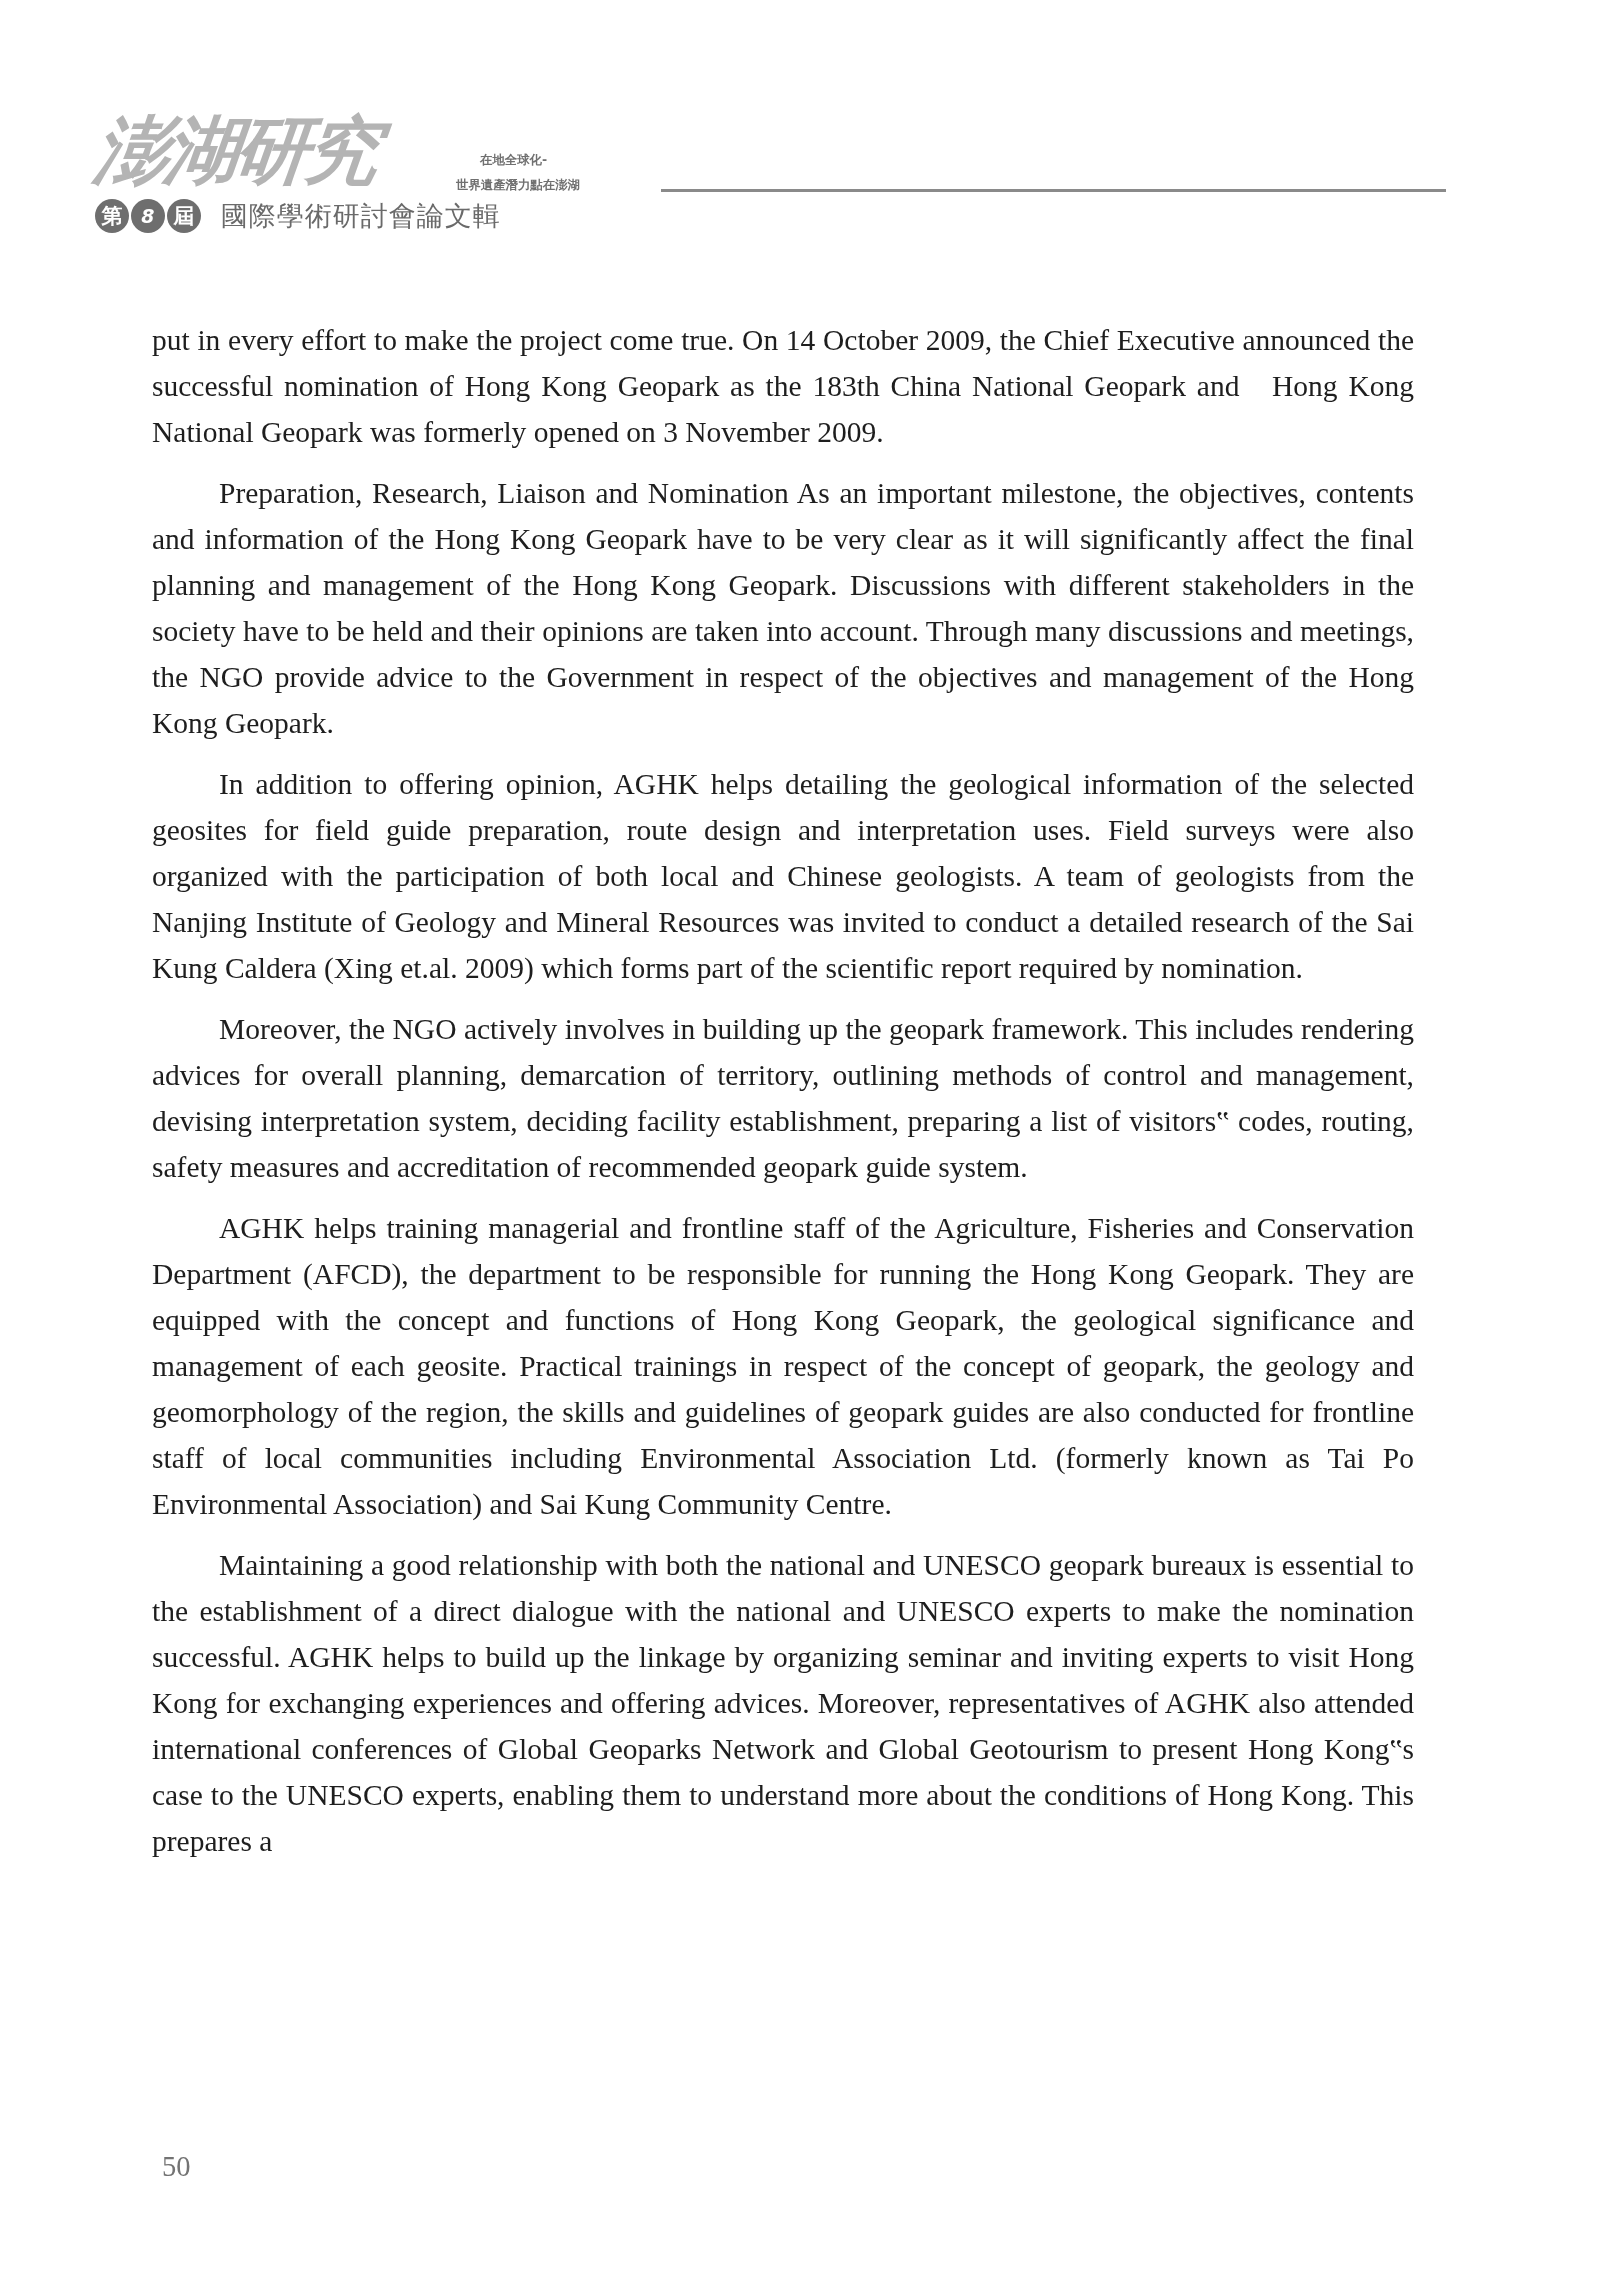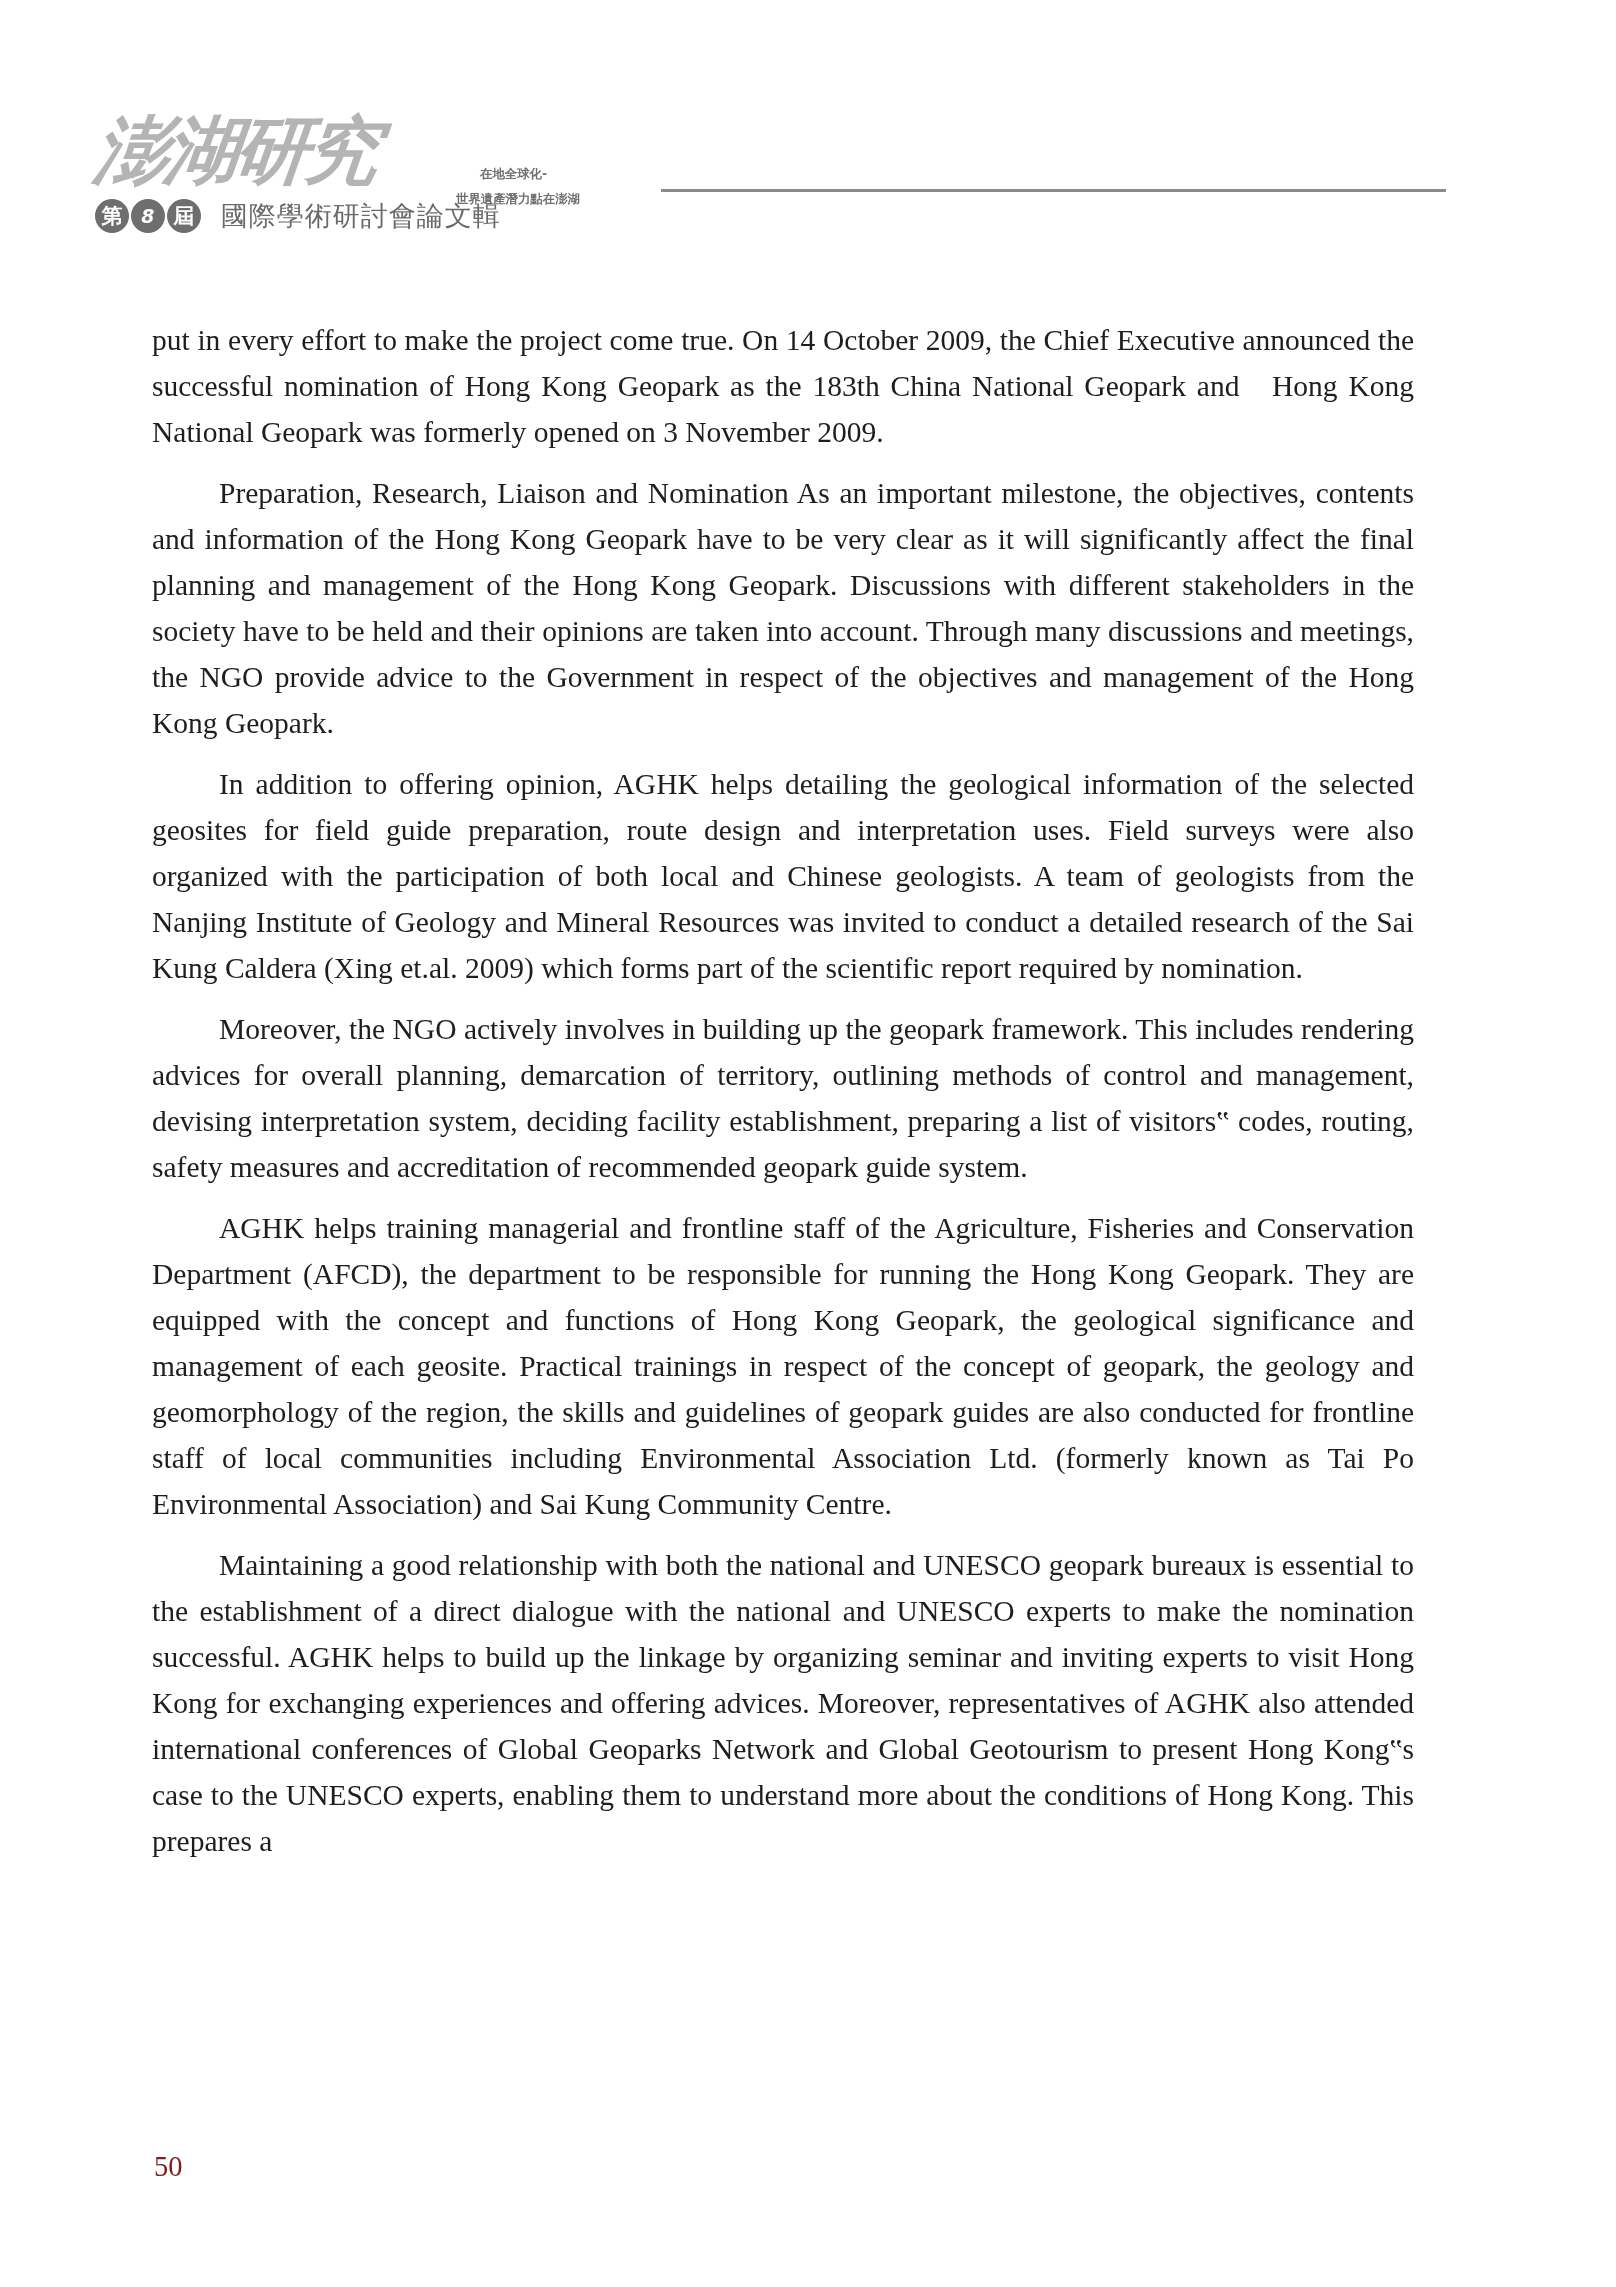--- a/index.html
+++ b/index.html
@@ -3,27 +3,27 @@
 <meta charset="utf-8">
 <style>
   html, body { margin:0; padding:0; background:#ffffff; }
   body { width:1617px; height:2287px; position:relative; overflow:hidden; color:#1e1e1e; }
   .header { position:absolute; left:95px; top:107px; width:1351px; height:133px; }
   .logo-title { position:absolute; left:0; top:0; font-family:"DejaVu Serif", serif; font-size:74px; font-weight:bold; font-style:italic; color:#b4b4b4; letter-spacing:-3.8px; line-height:86px; transform:skewX(-6deg); }
   .logo-sub { position:absolute; left:0; top:91px; display:flex; align-items:center; gap:1.9px; }
   .badge { width:34px; height:34px; border-radius:50%; background:#6e6e6e; color:#ffffff; font-family:"DejaVu Sans", sans-serif; font-size:21px; font-weight:bold; display:flex; align-items:center; justify-content:center; }
   .badge.num { font-style:italic; font-size:19px; }
   .logo-sub-text { margin-left:18px; font-family:"DejaVu Sans", sans-serif; font-size:27px; color:#6a6a6a; letter-spacing:1px; }
-  .theme { position:absolute; left:361px; top:54px; font-family:"DejaVu Sans", sans-serif; font-size:12.4px; color:#707070; font-weight:bold; line-height:25px; }
+  .theme { position:absolute; left:361px; top:40px; font-family:"DejaVu Sans", sans-serif; font-size:12.4px; color:#707070; font-weight:bold; line-height:25px; }
   .theme .l1 { padding-left:24px; }
   .rule { position:absolute; left:566px; top:82px; width:785px; height:2.9px; background:#8a8a8a; }
   .body-text { position:absolute; left:152px; top:317px; width:1262px; font-family:Liberation Serif, serif; font-size:29.5px; line-height:46px; color:#1e1e1e; }
   .body-text p { margin:0 0 15px 0; text-align:justify; }
   .body-text p.indent { text-indent:67px; }
-  .page-num { position:absolute; left:154px; top:2151px; font-family:"Liberation Serif", serif; font-size:28.5px; color:#7f1d1d; }
+  .page-num { position:absolute; left:162px; top:2151px; font-family:"Liberation Serif", serif; font-size:28.5px; color:#737373; }
 </style>
 </head>
 <body>
 
 <div class="header">
   <div class="logo-title">澎湖研究</div>
   <div class="logo-sub">
     <span class="badge">第</span>
     <span class="badge num">8</span>
     <span class="badge">屆</span>

